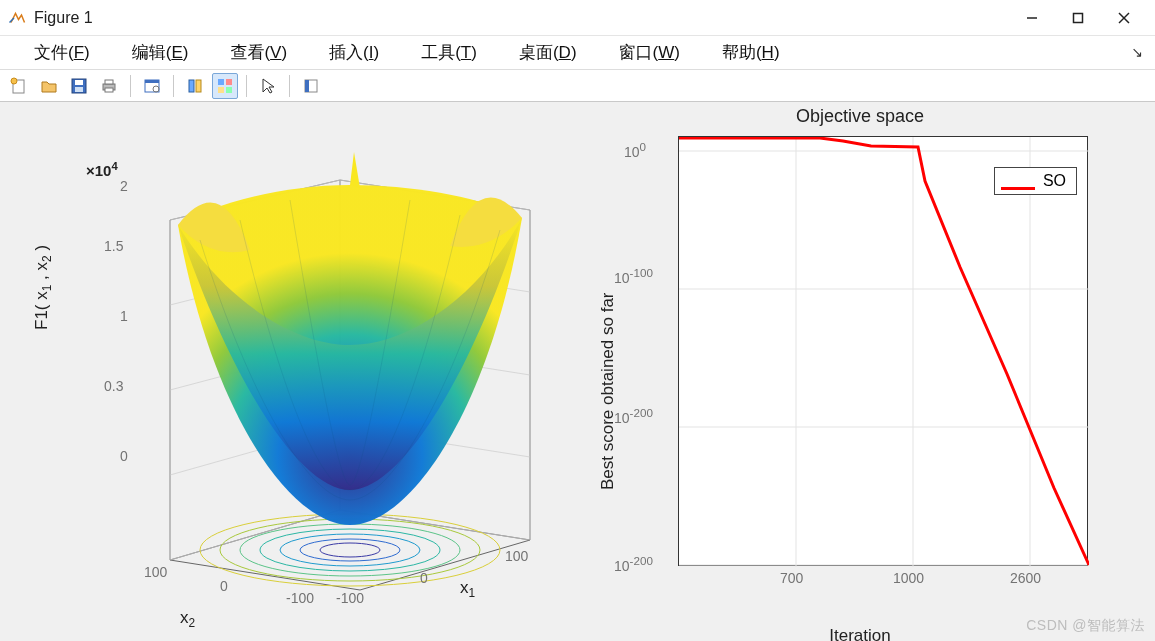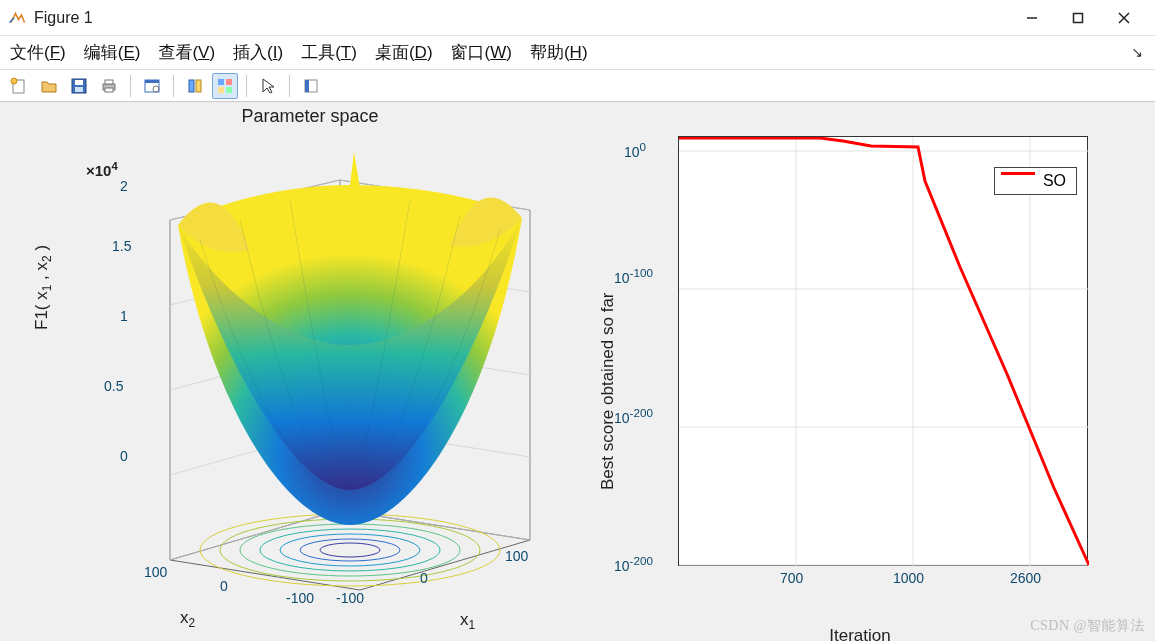--- a/index.html
+++ b/index.html
@@ -40,21 +40,21 @@
     background: #ffffff;
     display: flex;
     align-items: center;
     padding: 0 10px;
     gap: 18px;
     font-size: 17px;
     color: #111;
     border-bottom: 1px solid #ddd;
     position: relative;
   }
-  .menubar .menuitem { cursor: default; }
+  .menubar .menuitem { cursor: default; margin-left: 24px; }
   .menubar .menuitem u { text-decoration: underline; }
   .menubar .dock-arrow {
     position: absolute; right: 12px; top: 8px;
     font-size: 14px; color: #333;
   }
   .toolbar {
     height: 32px;
     background: #ffffff;
     display: flex;
     align-items: center;
@@ -143,38 +143,37 @@
     font-size: 17px; color: #222;
   }
   .grid line { stroke: #e3e3e3; stroke-width: 1; }
   .curve { stroke: #ff0000; stroke-width: 3; fill: none; }
   .legendbox {
     border: 1px solid #444;
     background: #fff;
     position: absolute;
     padding: 4px 10px 4px 6px;
     font-size: 16px;
-    display: flex; align-items: flex-start; gap: 8px;
+    display: flex; align-items: flex-end; gap: 8px;
   }
   .legendbox .swatch {
     width: 34px; height: 0;
     border-top: 3px solid #ff0000;
   }
   .ticklabel {
     position: absolute;
     font-size: 14px;
-    color: #0c4a6e;
+    color: #737373;
   }
   .watermark {
     position: absolute;
     right: 10px; bottom: 6px;
     font-size: 14px;
     color: #bdbdbd;
     letter-spacing: 0.5px;
-    font-family: Liberation Serif, serif;
   }
 </style>
 </head>
 <body>
 
 <div class="titlebar">
   <span class="appicon">
     <svg viewBox="0 0 24 24">
         <path d="M4 18 L10 6 L14 14 L18 8 L22 18" fill="none" stroke="#d97c1a" stroke-width="2"></path>
         <path d="M2 18 L8 12" stroke="#2e6fb5" stroke-width="2"></path>
@@ -272,21 +271,20 @@
     <svg viewBox="0 0 18 18">
         <rect x="3" y="3" width="12" height="12" fill="#fff" stroke="#888"></rect>
         <rect x="3" y="3" width="4" height="12" fill="#3f6fc0"></rect>
       </svg>
   </div>
 </div>
 
 <div class="figarea">
 
   <div class="subplot sp-left">
-    <div class="plot-title">Parameter space</div>
     <div class="mult">×10<sup style="font-size:0.75em">4</sup></div>
 
     <svg width="500" height="470" viewBox="0 0 500 470">
       <defs>
         <linearGradient id="parula" x1="0" y1="1" x2="0" y2="0">
           <stop offset="0%" stop-color="#352a87"></stop>
           <stop offset="25%" stop-color="#1079d6"></stop>
           <stop offset="50%" stop-color="#27b8a0"></stop>
           <stop offset="75%" stop-color="#c5c33b"></stop>
           <stop offset="100%" stop-color="#f9e721"></stop>
@@ -361,41 +359,42 @@
         <path d="M180,90  C 220,260 260,360 290,360"></path>
         <path d="M230,70  C 260,250 280,355 290,355"></path>
         <path d="M350,70  C 320,250 300,355 290,355"></path>
         <path d="M400,85  C 360,260 320,360 290,360"></path>
         <path d="M440,100 C 390,270 330,370 290,370"></path>
       </g>
     </svg>
 
     
     <div class="ticklabel" style="left:60px; top:318px">0</div>
-    <div class="ticklabel" style="left:44px; top:248px">0.5</div>
+    <div class="ticklabel" style="left:44px; top:248px">0.3</div>
     <div class="ticklabel" style="left:60px; top:178px">1</div>
-    <div class="ticklabel" style="left:52px; top:108px">1.5</div>
+    <div class="ticklabel" style="left:44px; top:108px">1.5</div>
     <div class="ticklabel" style="left:60px; top:48px">2</div>
 
     
     <div class="ticklabel" style="left:276px; top:460px">-100</div>
     <div class="ticklabel" style="left:360px; top:440px">0</div>
     <div class="ticklabel" style="left:445px; top:418px">100</div>
     
     <div class="ticklabel" style="left:226px; top:460px">-100</div>
     <div class="ticklabel" style="left:160px; top:448px">0</div>
     <div class="ticklabel" style="left:84px;  top:434px">100</div>
 
     
     <div class="axlabel zlabel">F1( x<sub>1</sub> , x<sub>2</sub> )</div>
-    <div class="axlabel" style="left:400px; top:480px">x<sub>1</sub></div>
+    <div class="axlabel" style="left:400px; top:448px">x<sub>1</sub></div>
     <div class="axlabel" style="left:120px; top:478px">x<sub>2</sub></div>
   </div>
 
   <div class="subplot sp-right">
+    <div class="plot-title">Objective space</div>
     <div class="ylabel">Best score obtained so far</div>
 
     <div class="axes">
       <svg width="410" height="430" viewBox="0 0 410 430">
 
         <g class="grid">
 
           <line x1="0" y1="14" x2="410" y2="14"></line>
           <line x1="0" y1="152" x2="410" y2="152"></line>
           <line x1="0" y1="290" x2="410" y2="290"></line>

